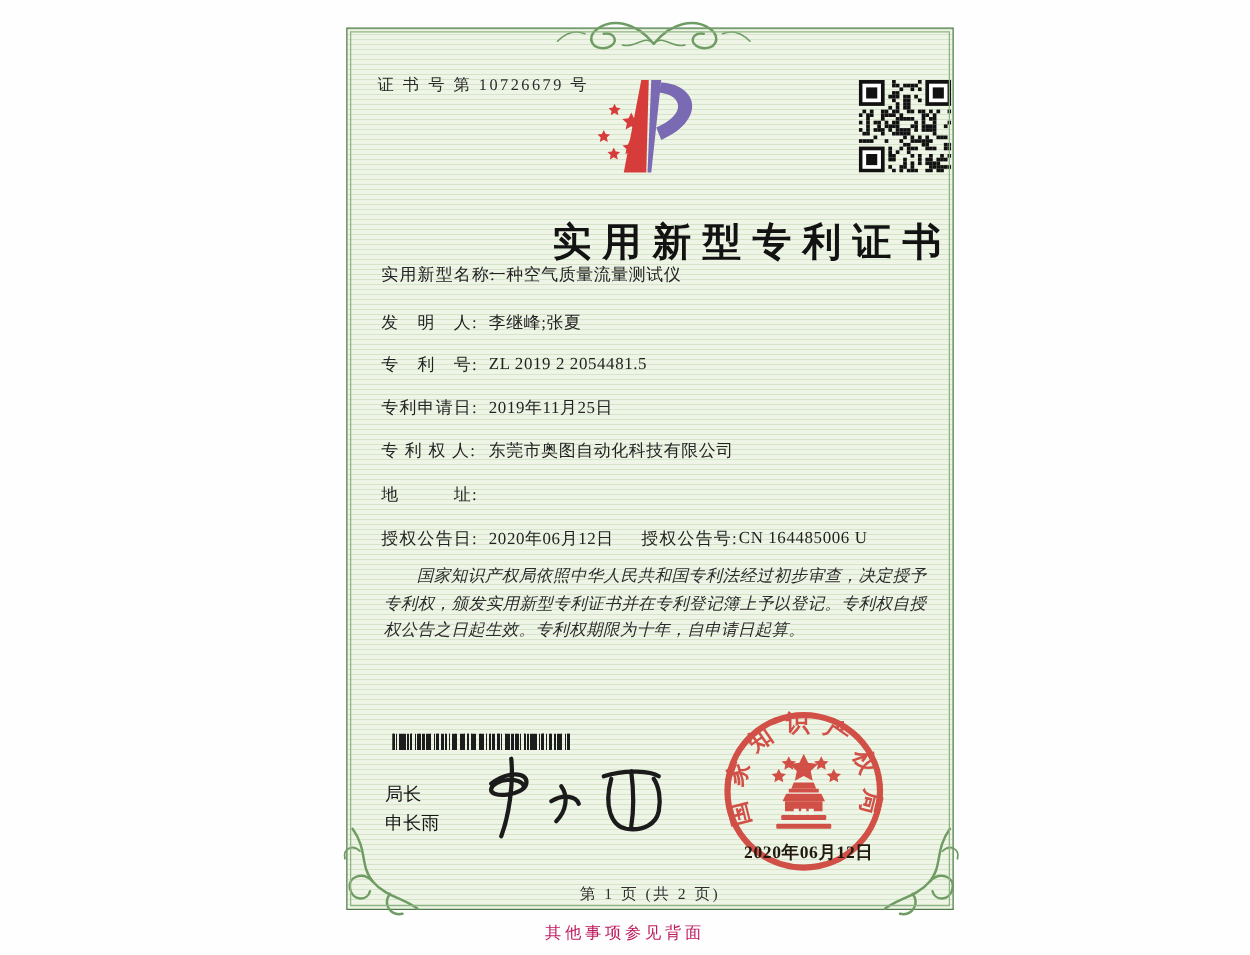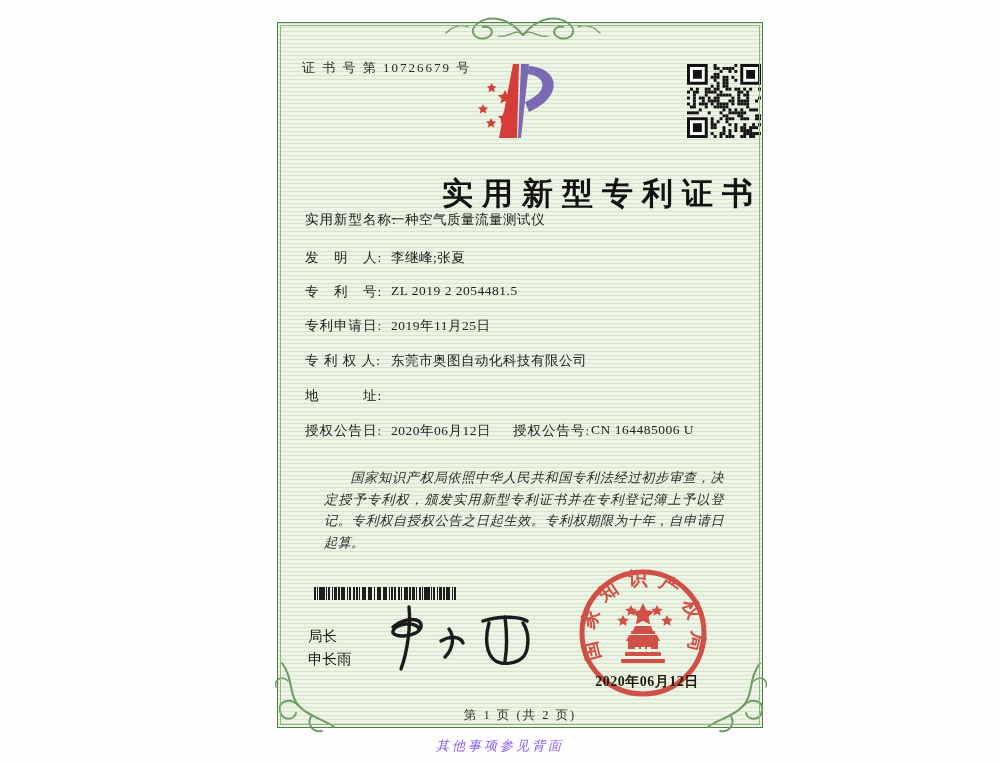--- a/index.html
+++ b/index.html
@@ -17,35 +17,35 @@
   .title{position:absolute;left:0;top:122px;width:100%;text-align:right;
          font-size:31px;font-weight:700;letter-spacing:9px;color:#121212;margin-top:28px;}
   .fields{position:absolute;left:27px;top:188px;width:440px;font-size:13.5px;}
   .frow{position:absolute;left:0;display:flex;white-space:nowrap;}
   .frow .lab{display:inline-block;width:86px;letter-spacing:1px;color:#222;}
   .frow .val{color:#222;letter-spacing:0.5px;}
   .pair2{position:absolute;left:208px;top:0;display:flex;}
   .pair2 .lab{width:78px;}
   .paras{position:absolute;left:28px;top:426px;width:436px;font-size:13.2px;line-height:21.5px;
          font-style:italic;color:#2b2b2b;letter-spacing:0.3px;text-align:justify;}
-  .paras p{margin:18px;text-indent:2em;}
+  .paras p{margin:1px;text-indent:2em;}
   .barcode{position:absolute;left:36px;top:564px;width:143px;height:13px;
            background-image:
              repeating-linear-gradient(90deg,#1c1c1c 0 2px,transparent 2px 7px),
              repeating-linear-gradient(90deg,#1c1c1c 0 1px,transparent 1px 5px),
              repeating-linear-gradient(90deg,#1c1c1c 0 1px,transparent 1px 3px);}
   .signer{position:absolute;left:30px;top:602px;font-size:14.5px;line-height:23px;color:#161616;}
   .autograph{position:absolute;left:93px;top:578px;width:170px;height:75px;}
   .seal{position:absolute;left:295px;top:540px;width:140px;height:140px;}
   .seal-date{position:absolute;left:303px;top:650px;width:132px;text-align:center;
              font-size:14px;font-weight:700;letter-spacing:0.5px;color:#20190f;}
   .page-footer{position:absolute;left:0;top:684px;width:100%;text-align:center;
                font-size:12.5px;letter-spacing:2px;color:#2f2f2f;}
   .back-note{position:absolute;left:0;top:737px;width:1000px;text-align:center;
-             font-size:13px;font-style:italic;letter-spacing:3px;color:#8b5cf6;}
+             font-size:13px;letter-spacing:3px;color:#be185d;}
   .orn{position:absolute;pointer-events:none;}
   .orn-top{left:160px;top:-18px;width:170px;height:44px;}
   .orn-bl{left:-10px;top:630px;width:78px;height:84px;}
   .orn-br{left:418px;top:630px;width:78px;height:84px;transform:scaleX(-1);}
 </style>
 </head>
 <body>
 
 <div class="stage">
   <div class="frame">

